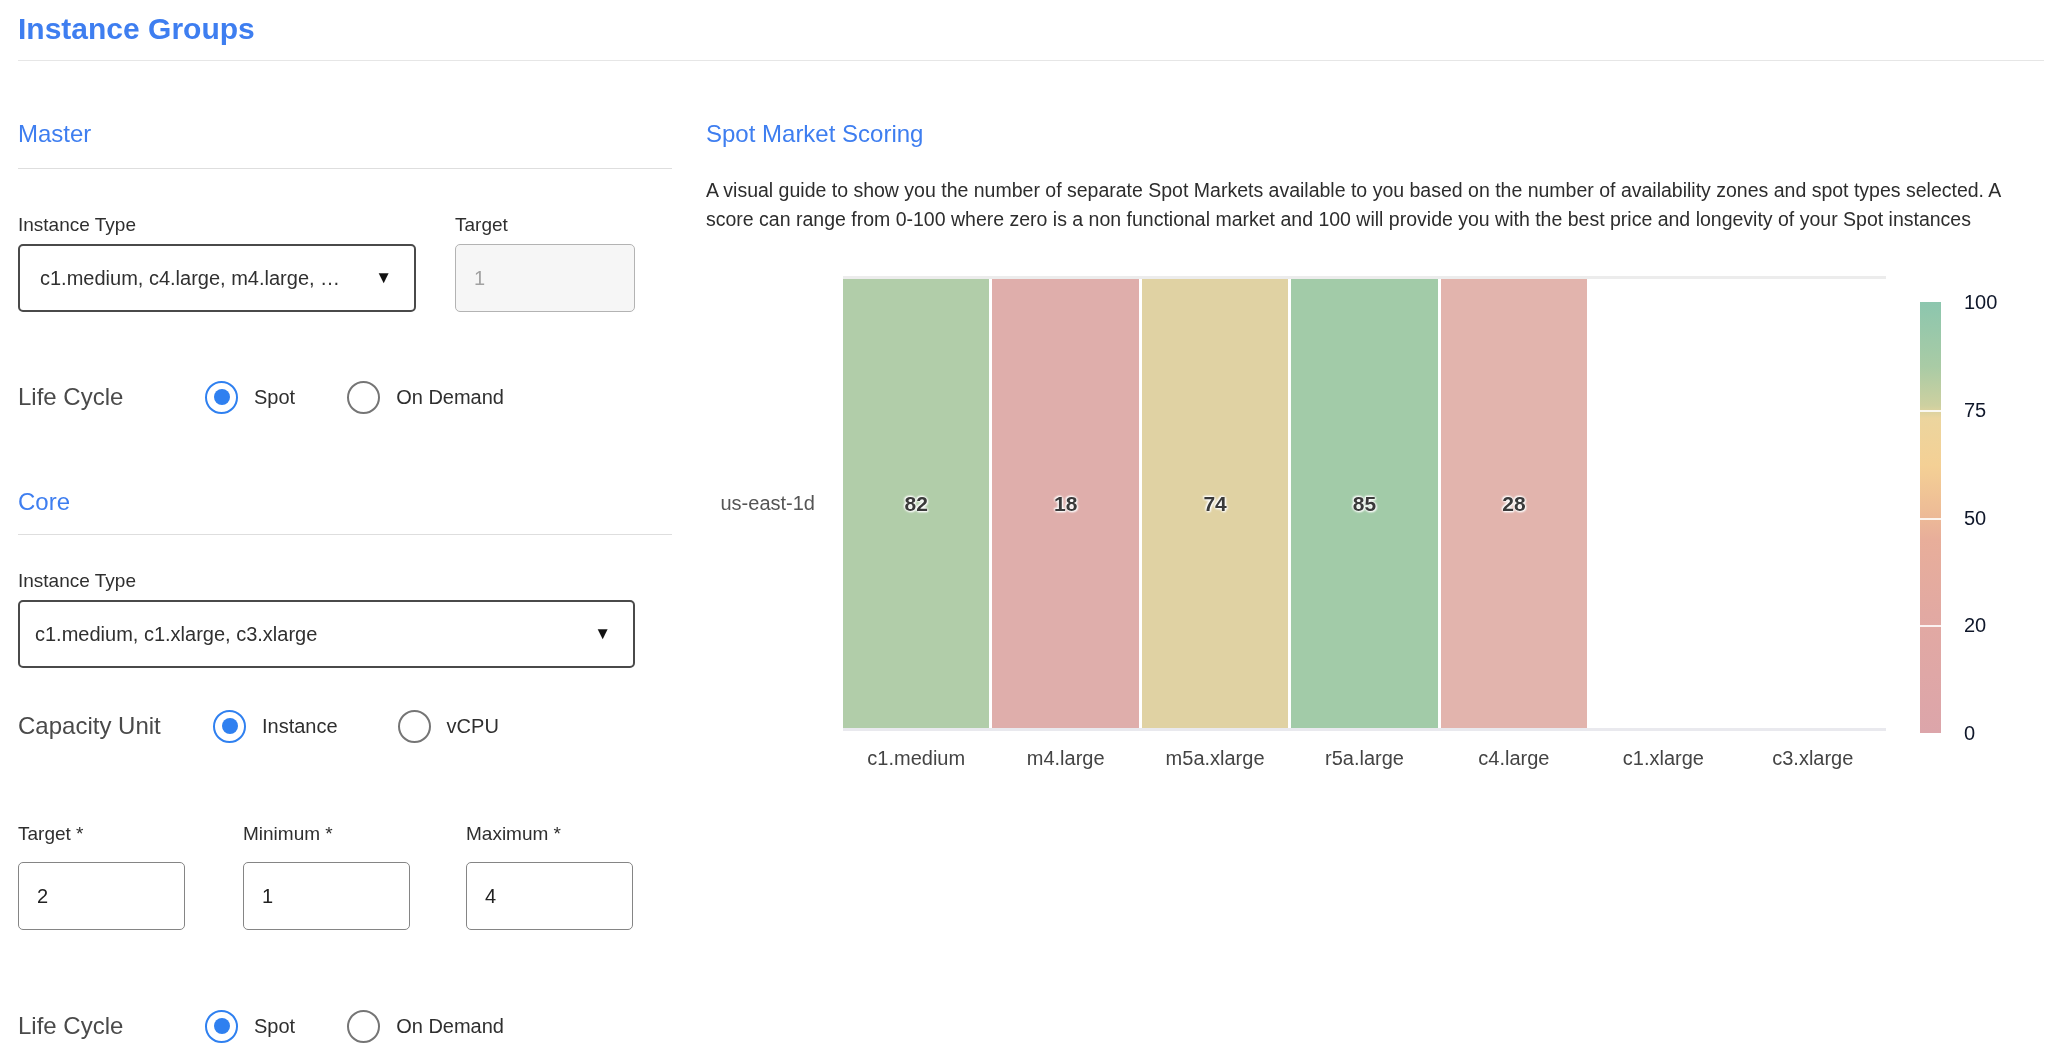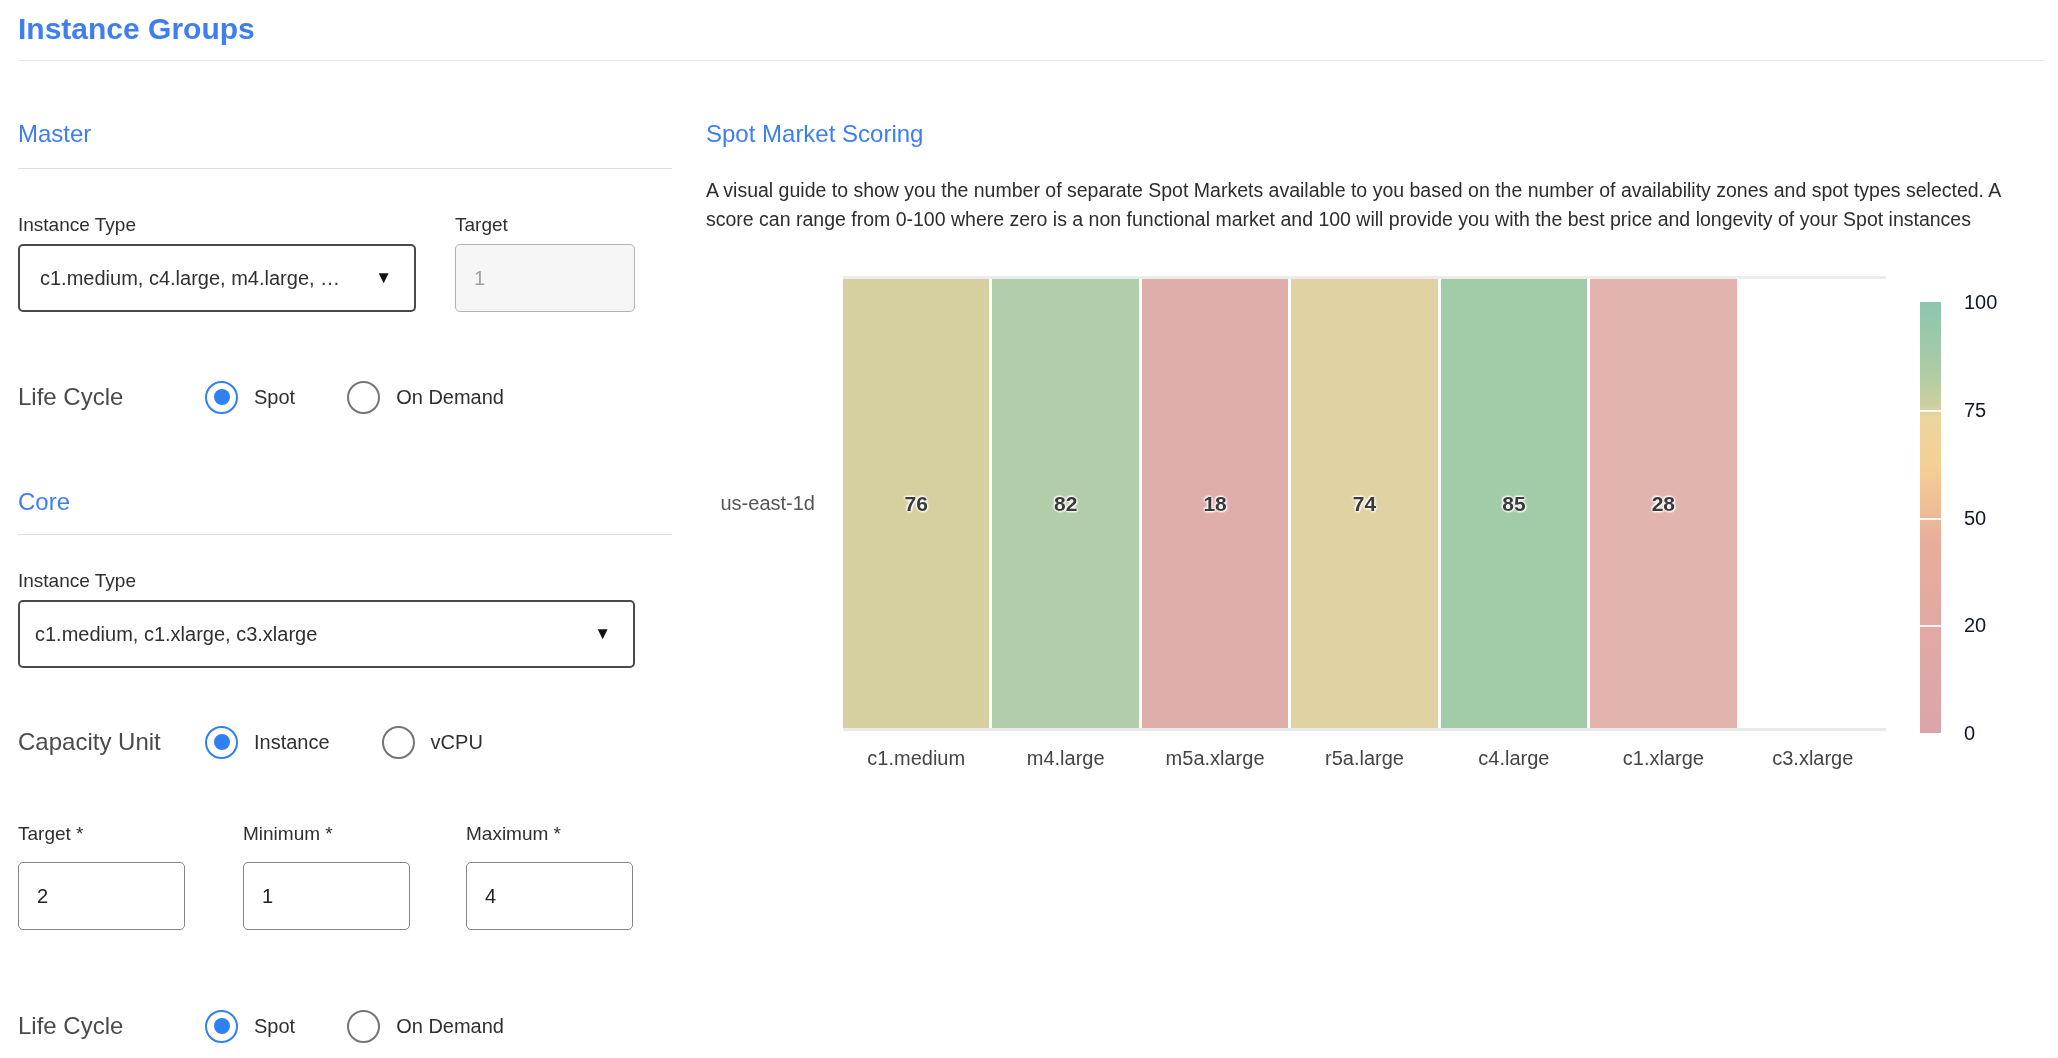--- a/index.html
+++ b/index.html
@@ -100,21 +100,21 @@
 
 <div class="abs section-head" style="left:18px; top:488px;">Core</div>
 <div class="abs divider-left" style="top:534px;"></div>
 
 <div class="abs field-label" style="left:18px; top:562px;">Instance Type</div>
 <div class="abs dropdown" style="left:18px; top:600px; width:617px;padding-left:15px;">
   <span class="dd-text">c1.medium, c1.xlarge, c3.xlarge</span>
   <span class="dd-arrow">▼</span>
 </div>
 
-<div class="abs radio-row" style="left:18px; top:722px; height:40px;">
+<div class="abs radio-row" style="left:18px; top:706px; height:40px;gap:8px;">
   <div class="row-label soft-label">Capacity Unit</div>
   <div class="radio-opt">
     <span class="radio-circle sel"></span>
     <span class="opt-label">Instance</span>
   </div>
   <div class="radio-opt">
     <span class="radio-circle"></span>
     <span class="opt-label">vCPU</span>
   </div>
 </div>
@@ -139,23 +139,20 @@
   </div>
 </div>
 
 <div class="abs section-head" style="left:706px; top:120px;">Spot Market Scoring</div>
 <div class="abs desc">A visual guide to show you the number of separate Spot Markets available to you based on the number of availability zones and spot types selected. A score can range from 0-100 where zero is a non functional market and 100 will provide you with the best price and longevity of your Spot instances</div>
 
 <div class="abs hm-wrap">
   <div class="hm-row">
     <div class="hm-ylab">us-east-1d</div>
     <div class="hm-grid">
-      <div class="hm-cell" style="background: rgb(214, 207, 160);">
-        <span class="hm-val">76</span>
-        </div>
       <div class="hm-cell" style="background: rgb(177, 205, 169);">
         <span class="hm-val">82</span>
         </div>
       <div class="hm-cell" style="background: rgb(223, 174, 171);">
         <span class="hm-val">18</span>
         </div>
       <div class="hm-cell" style="background: rgb(224, 210, 163);">
         <span class="hm-val">74</span>
         </div>
       <div class="hm-cell" style="background: rgb(162, 203, 168);">

